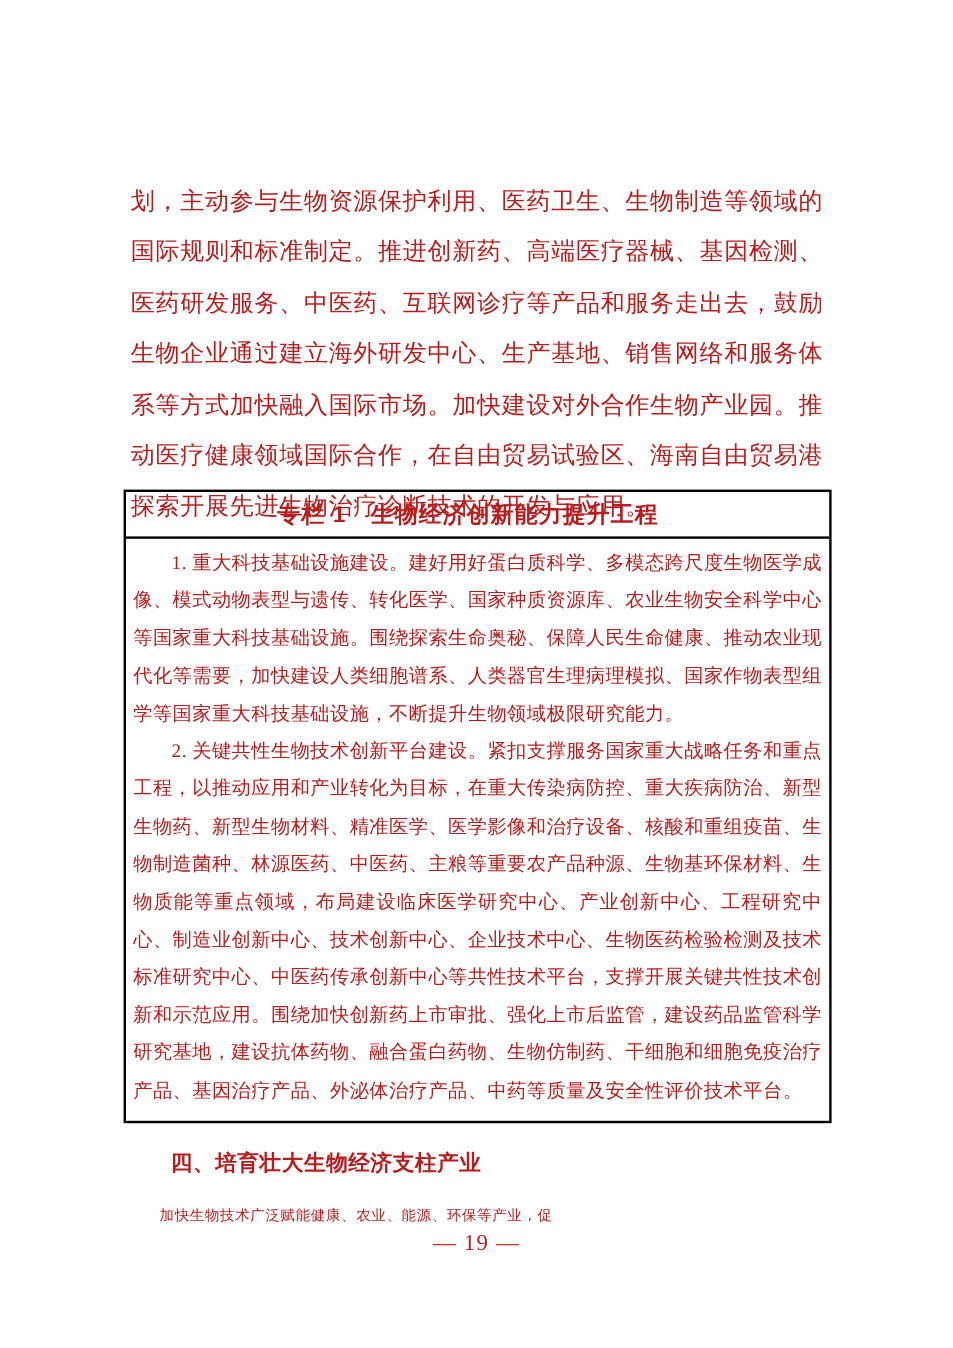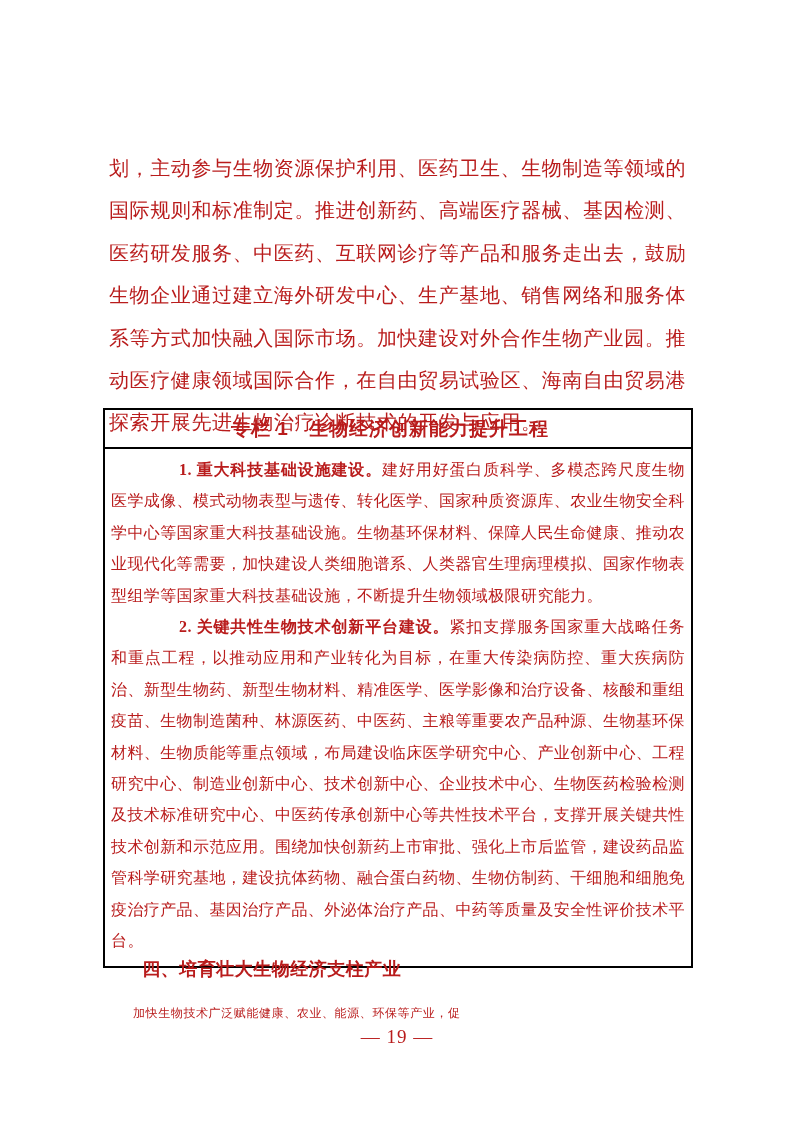--- a/index.html
+++ b/index.html
@@ -50,22 +50,21 @@
     line-height: 31.4px;
     letter-spacing: 0.4px;
     text-align: justify;
     text-justify: inter-character;
   }
   .box-item {
     margin: 0;
     text-indent: 2em;
   }
   .box-item .lead {
-    font-weight: bold;
-    margin-left: 36px;
+    font-weight: normal;
   }
   .section-heading {
     position: absolute;
     left: 109px;
     top: 940px;
     width: 577px;
     font-family: "Liberation Sans", "DejaVu Sans", sans-serif;
     font-weight: bold;
     font-size: 18px;
     line-height: 28px;
@@ -97,21 +96,21 @@
 </head>
 <body>
 
 <div class="page">
 
   <p class="para1">划，主动参与生物资源保护利用、医药卫生、生物制造等领域的国际规则和标准制定。推进创新药、高端医疗器械、基因检测、医药研发服务、中医药、互联网诊疗等产品和服务走出去，鼓励生物企业通过建立海外研发中心、生产基地、销售网络和服务体系等方式加快融入国际市场。加快建设对外合作生物产业园。推动医疗健康领域国际合作，在自由贸易试验区、海南自由贸易港探索开展先进生物治疗诊断技术的开发与应用。</p>
 
   <div class="callout-box">
     <div class="box-title">专栏 1　生物经济创新能力提升工程</div>
     <div class="box-body">
-      <p class="box-item"><span class="lead">1. 重大科技基础设施建设。</span><span>建好用好蛋白质科学、多模态跨尺度生物医学成像、模式动物表型与遗传、转化医学、国家种质资源库、农业生物安全科学中心等国家重大科技基础设施。生物基环保材料、保障人民生命健康、推动农业现代化等需要，加快建设人类细胞谱系、人类器官生理病理模拟、国家作物表型组学等国家重大科技基础设施，不断提升生物领域极限研究能力。</span></p>
+      <p class="box-item"><span class="lead">1. 重大科技基础设施建设。</span><span>建好用好蛋白质科学、多模态跨尺度生物医学成像、模式动物表型与遗传、转化医学、国家种质资源库、农业生物安全科学中心等国家重大科技基础设施。围绕探索生命奥秘、保障人民生命健康、推动农业现代化等需要，加快建设人类细胞谱系、人类器官生理病理模拟、国家作物表型组学等国家重大科技基础设施，不断提升生物领域极限研究能力。</span></p>
       <p class="box-item"><span class="lead">2. 关键共性生物技术创新平台建设。</span><span>紧扣支撑服务国家重大战略任务和重点工程，以推动应用和产业转化为目标，在重大传染病防控、重大疾病防治、新型生物药、新型生物材料、精准医学、医学影像和治疗设备、核酸和重组疫苗、生物制造菌种、林源医药、中医药、主粮等重要农产品种源、生物基环保材料、生物质能等重点领域，布局建设临床医学研究中心、产业创新中心、工程研究中心、制造业创新中心、技术创新中心、企业技术中心、生物医药检验检测及技术标准研究中心、中医药传承创新中心等共性技术平台，支撑开展关键共性技术创新和示范应用。围绕加快创新药上市审批、强化上市后监管，建设药品监管科学研究基地，建设抗体药物、融合蛋白药物、生物仿制药、干细胞和细胞免疫治疗产品、基因治疗产品、外泌体治疗产品、中药等质量及安全性评价技术平台。</span></p>
     </div>
   </div>
 
   <h2 class="section-heading">四、培育壮大生物经济支柱产业</h2>
 
   <p class="para2">加快生物技术广泛赋能健康、农业、能源、环保等产业，促</p>
 
   <div class="page-number">— 19 —</div>
 

